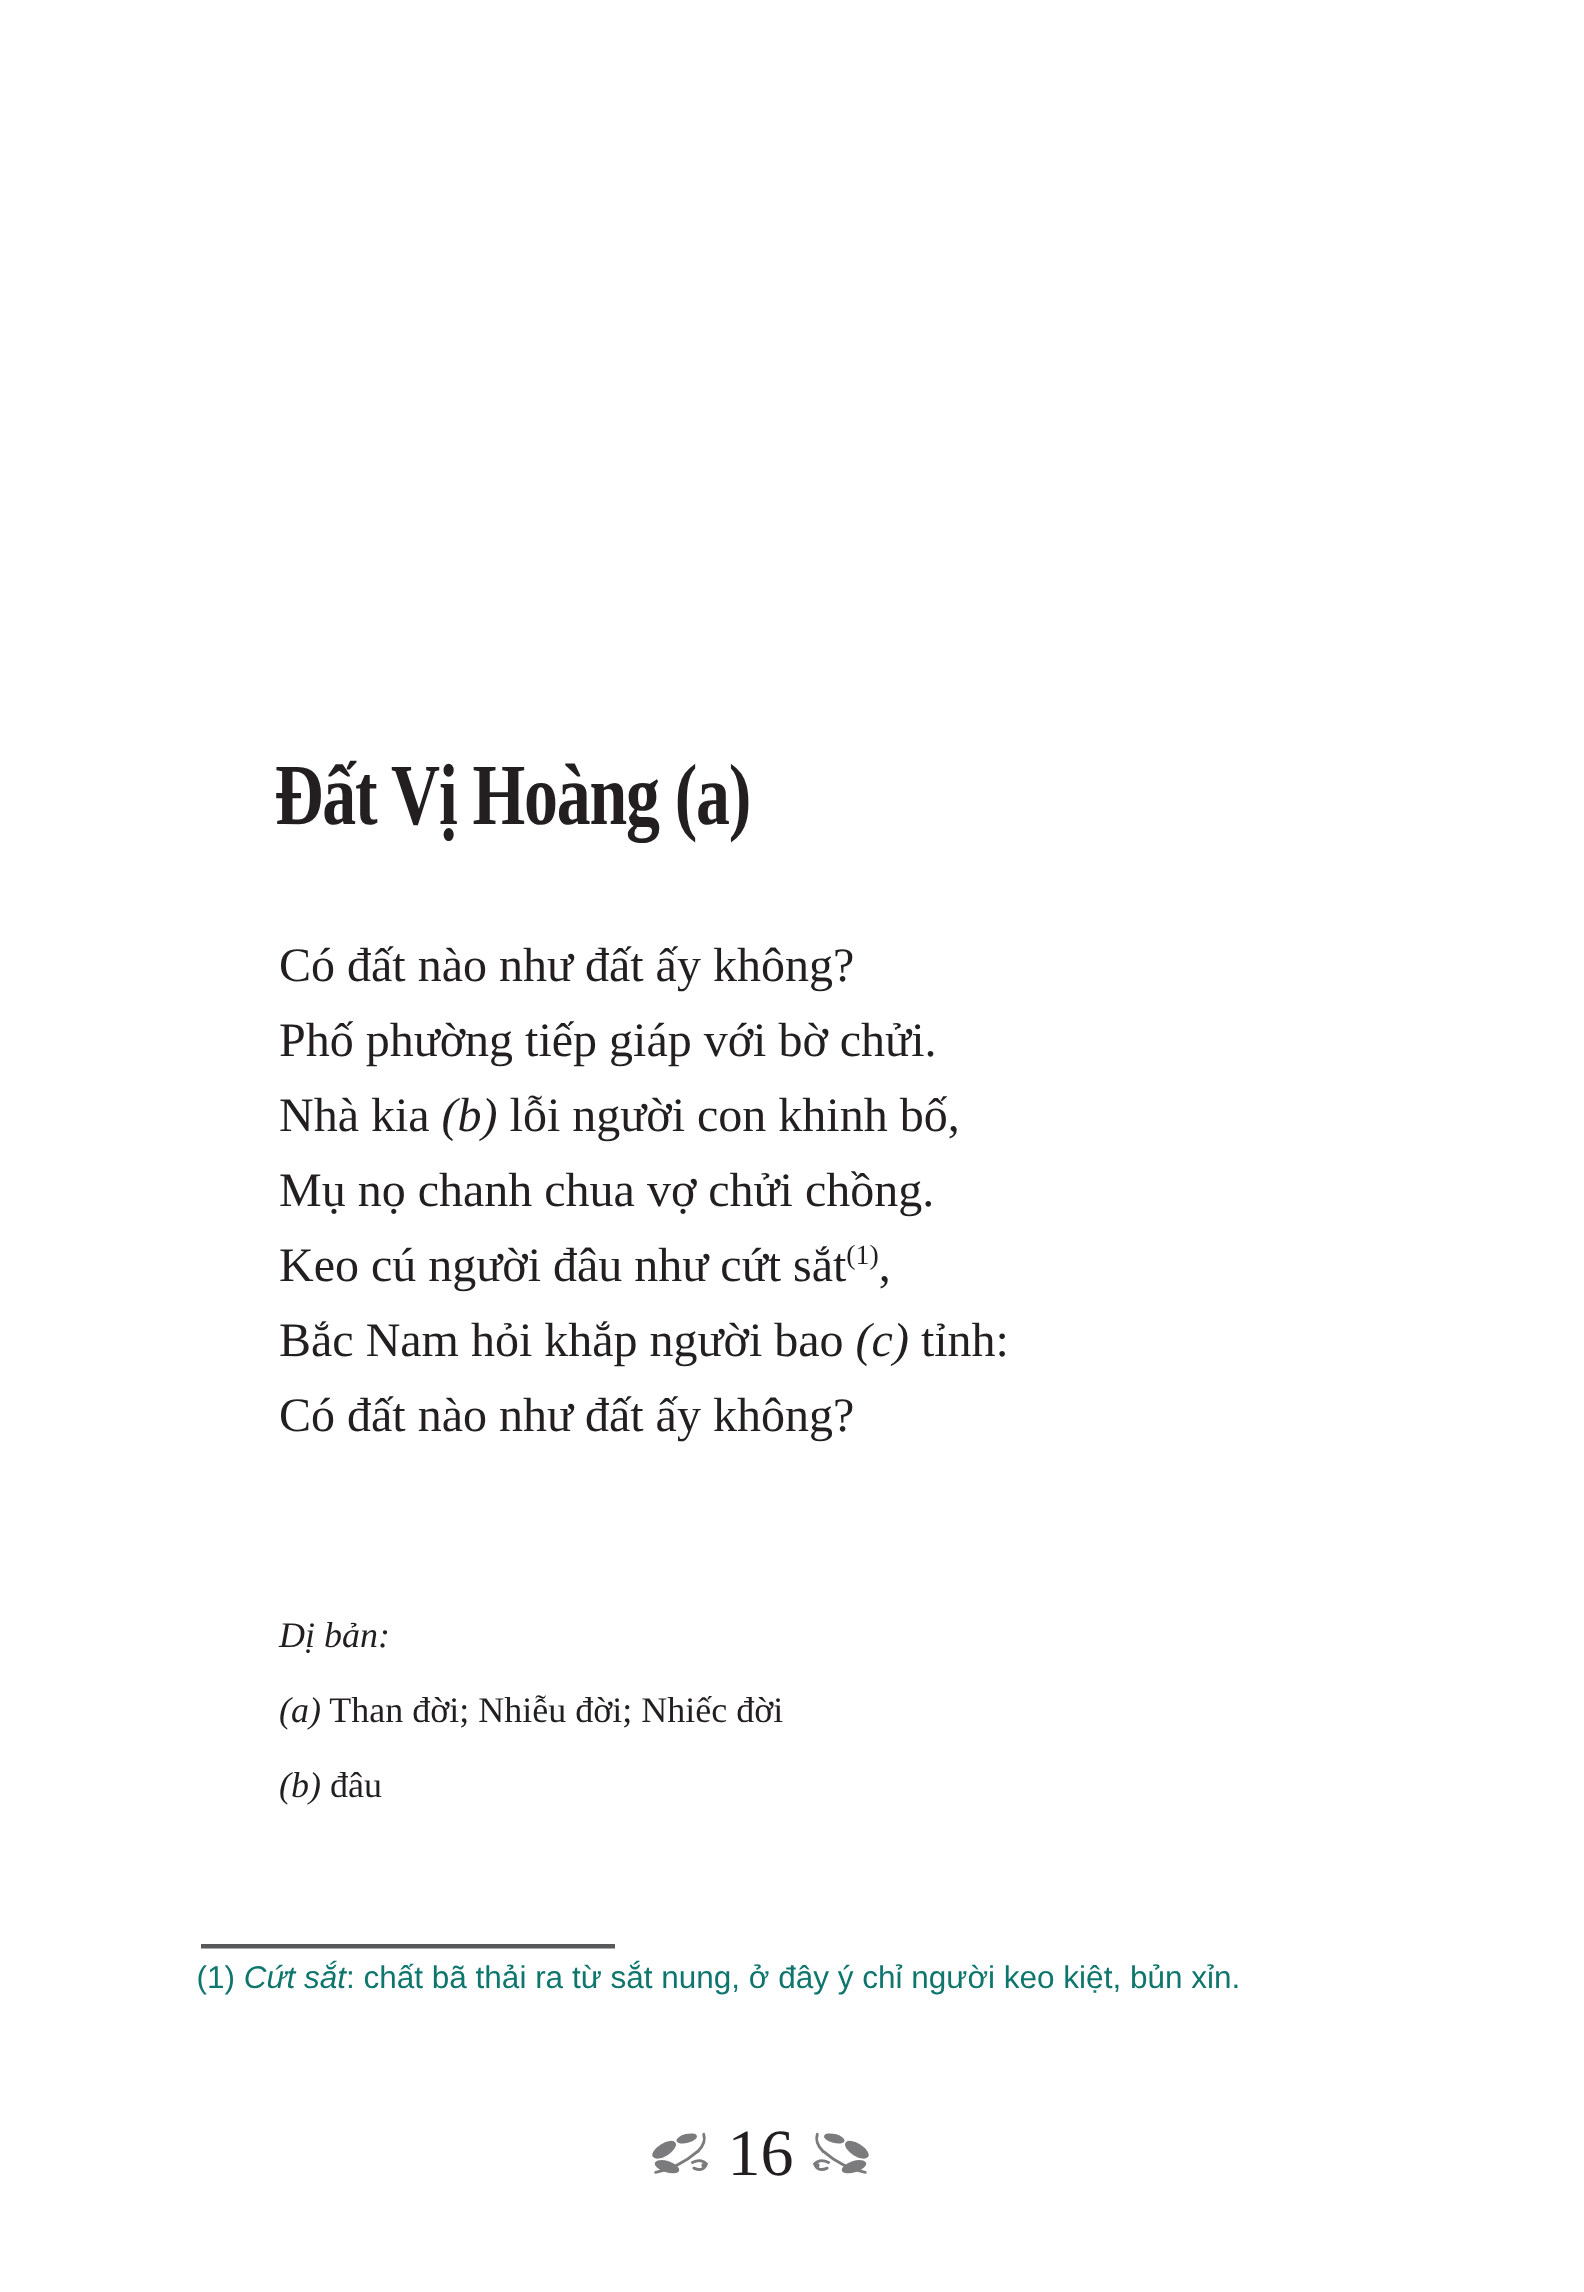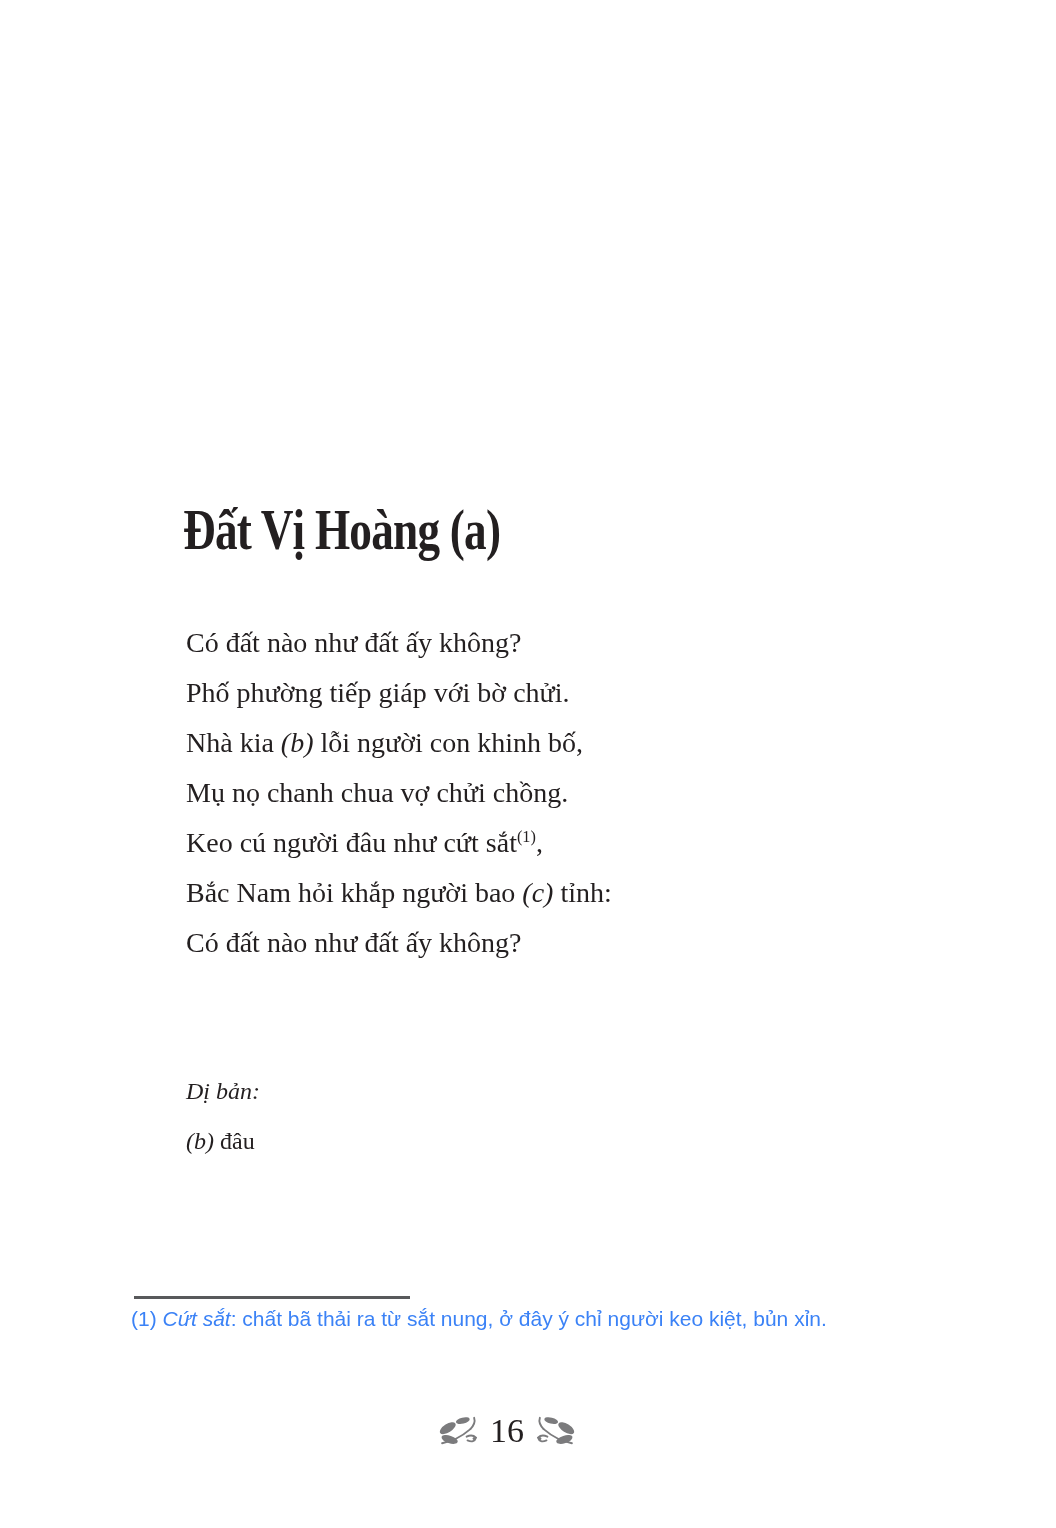--- a/index.html
+++ b/index.html
@@ -30,21 +30,21 @@
     letter-spacing: -1px;
     color: var(--text-color, #231f20);
     transform: scaleX(0.78);
     transform-origin: 0 50%;
     white-space: nowrap;
   }
   .poem {
     position: absolute;
     left: 186px;
     top: 618px;
-    font-size: 28px;
+    font-size: 32px;
     line-height: 50px;
     white-space: nowrap;
   }
   .variants {
     position: absolute;
     left: 186px;
     top: 1066px;
     font-size: 24px;
     line-height: 50px;
     white-space: nowrap;
@@ -65,35 +65,35 @@
     height: 3px;
     background: var(--rule-color, #58595b);
   }
   .footnotes {
     position: absolute;
     left: 131px;
     top: 1302px;
     font-size: 21px;
     line-height: 33px;
     font-family: "Liberation Sans", "DejaVu Sans", sans-serif;
-    color: #3b82f6;
+    color: #0f766e;
     white-space: nowrap;
   }
   .footer {
     position: absolute;
     left: -21px;
     top: 1414px;
     width: 100%;
     display: flex;
     align-items: center;
     justify-content: center;
     gap: 7px;
   }
   .pagenum {
-    font-size: 34px;
+    font-size: 44px;
     line-height: 1;
     color: var(--text-color, #231f20);
     padding: 0 2px;
   }
   .orn {
     width: 42px;
     height: 32px;
     color: var(--ornament-color, #7b7b7d);
   }
   .orn.flip {
@@ -113,20 +113,21 @@
       <div><span>Nhà kia </span><span class="it">(b)</span><span> lỗi người con khinh bố,</span></div>
       <div><span>Mụ nọ chanh chua vợ chửi chồng.</span></div>
       <div><span>Keo cú người đâu như cứt sắt</span><sup class="fn">(1)</sup><span>,</span></div>
       <div><span>Bắc Nam hỏi khắp người bao </span><span class="it">(c)</span><span> tỉnh:</span></div>
       <div><span>Có đất nào như đất ấy không?</span></div>
     </div>
 
   <div class="variants">
     <div><span class="it">Dị bản:</span></div>
     <div>
+        <div><span class="it">(a)</span><span> Than đời; Nhiễu đời; Nhiếc đời</span></div>
         <div><span class="it">(b)</span><span> đâu</span></div>
       </div>
   </div>
 
   <div class="rule"></div>
 
   <div class="footnotes">
       <div><span>(1) </span><span class="it">Cứt sắt</span><span>: chất bã thải ra từ sắt nung, ở đây ý chỉ người keo kiệt, bủn xỉn.</span></div>
     </div>
 

